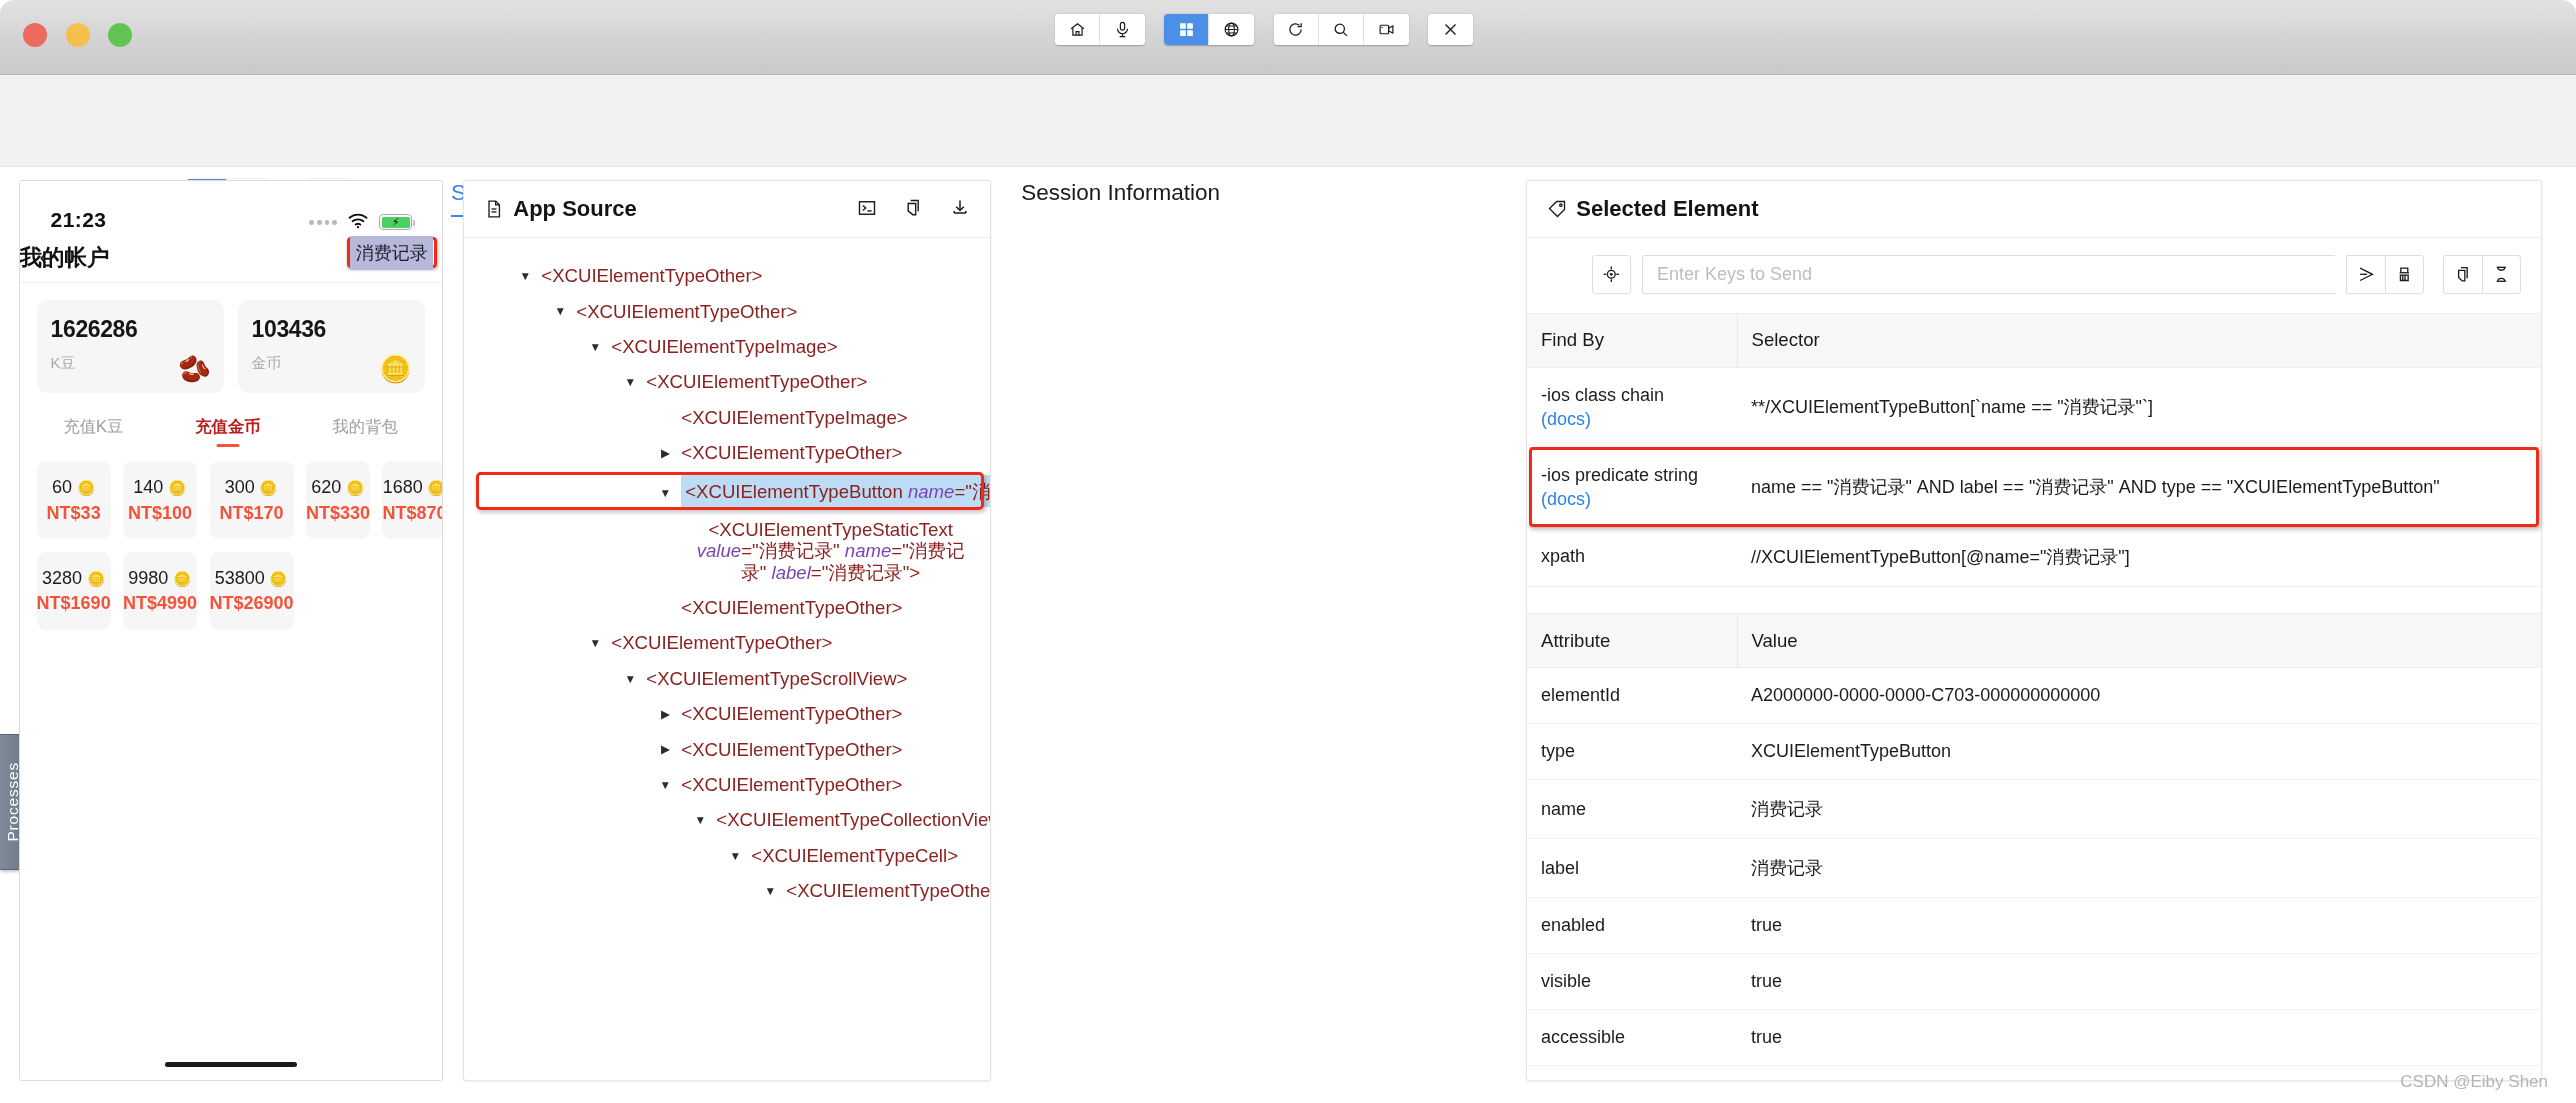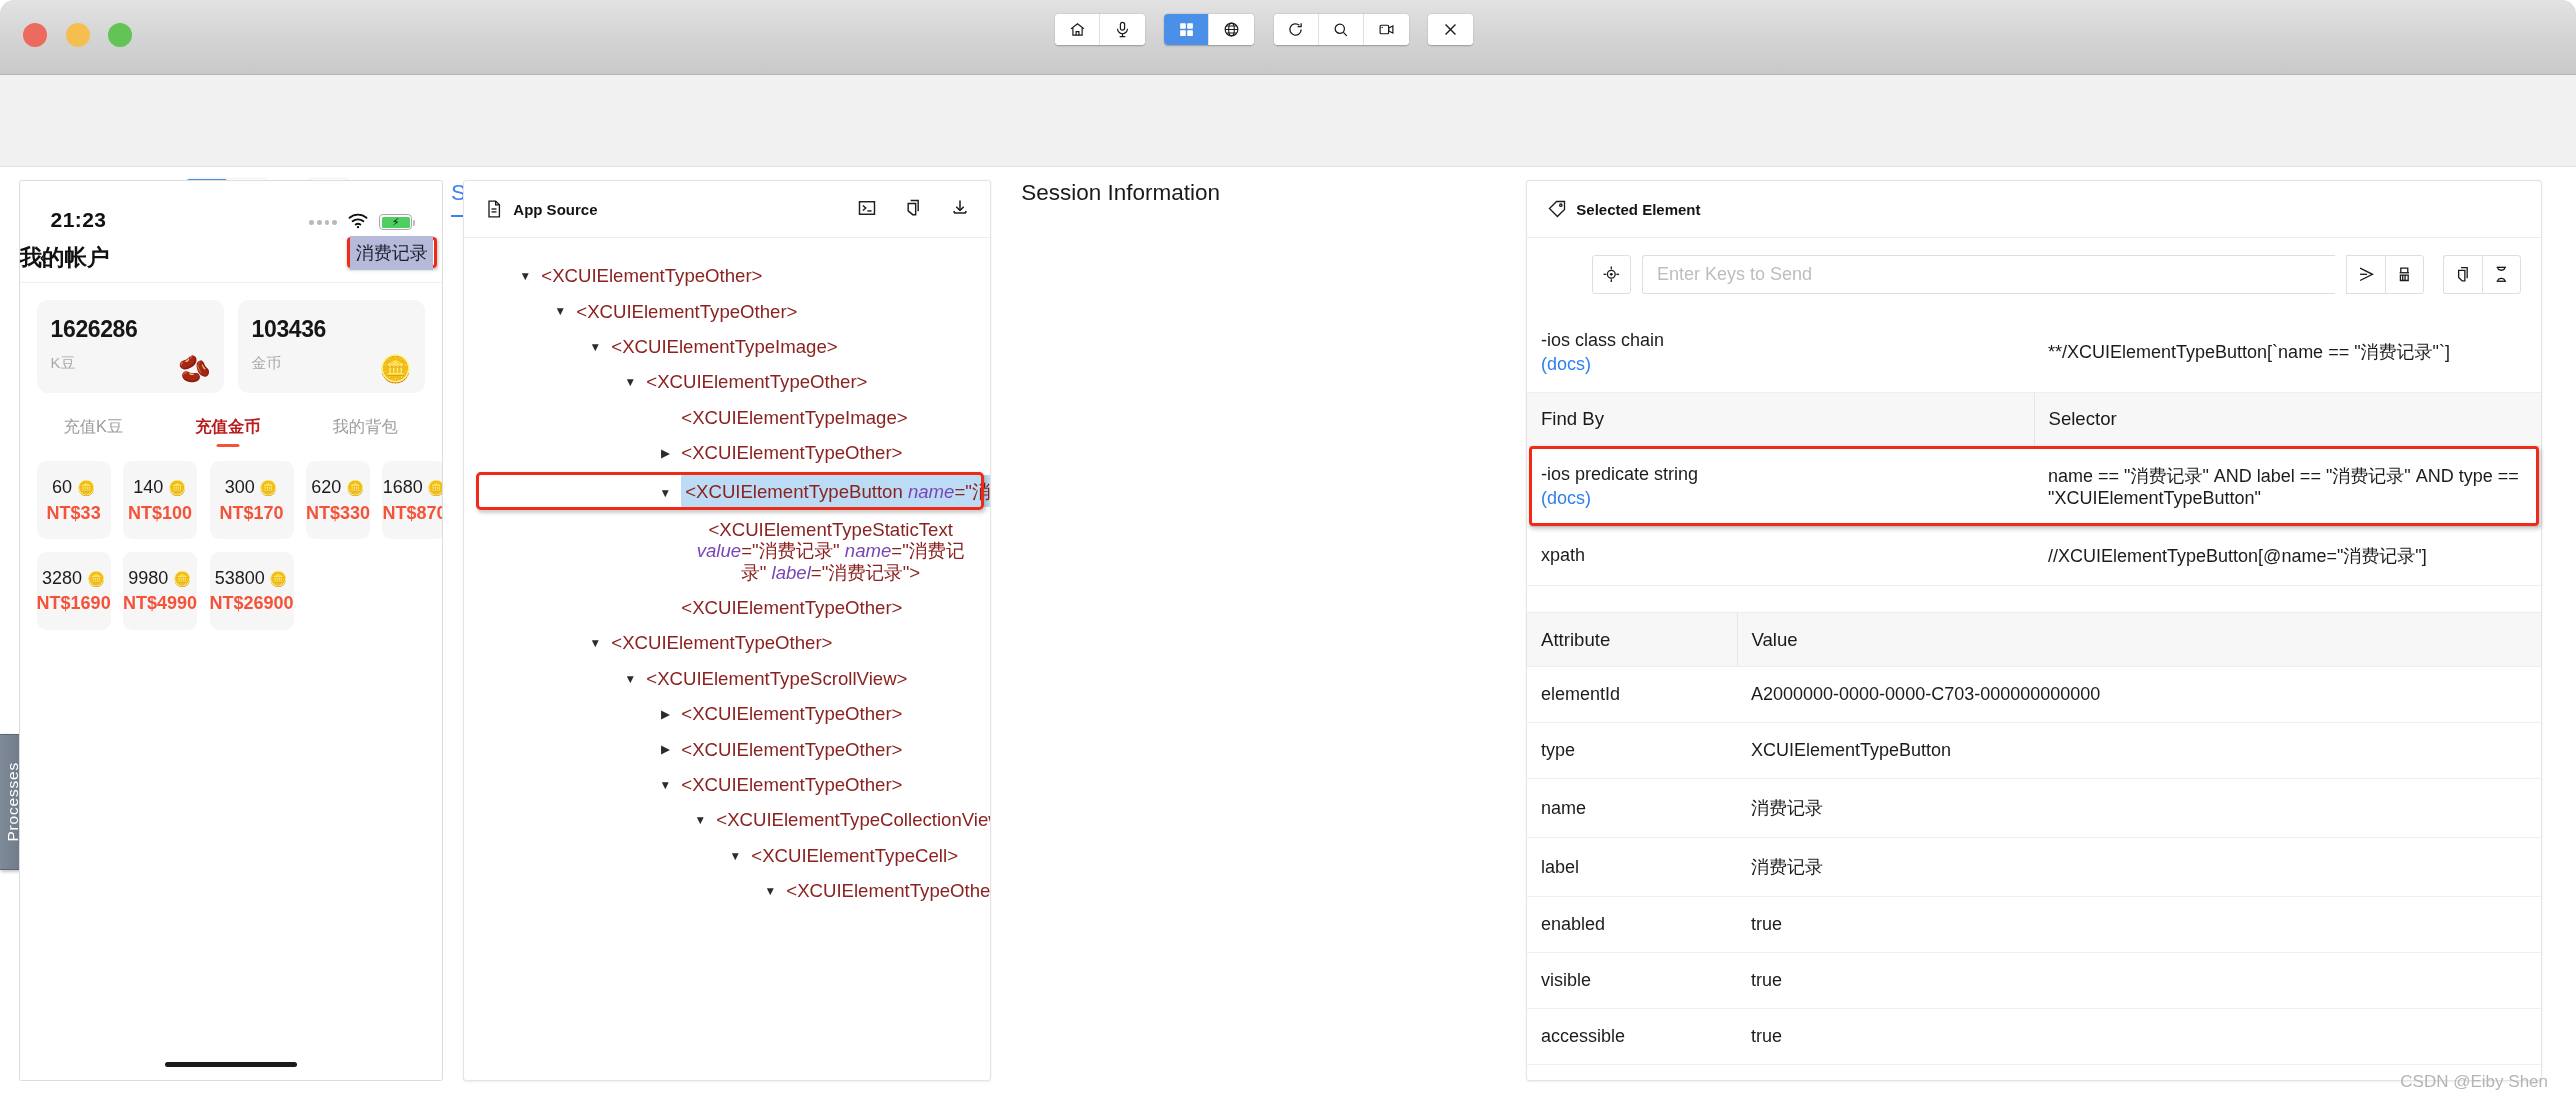--- a/index.html
+++ b/index.html
@@ -224,21 +224,21 @@
   .panel {
     position: absolute; background: #fff;
     border: 0.8px solid #e4e4e4; border-radius: 3.1px;
     box-shadow: 0 0.8px 2.3px rgba(0,0,0,.07);
   }
   .panel-head {
     height: 57px; display: flex; align-items: center;
     padding: 0 20px; border-bottom: 0.8px solid #ededed;
   }
   .panel-title {
-    font-size: 15px; font-weight: bold; color: #141414;
+    font-size: 22px; font-weight: bold; color: #141414;
     display: flex; align-items: center; gap: 9.3px;
   }
   .panel-title svg { width: 20px; height: 20px; }
   .head-actions { margin-left: auto; display: flex; gap: 26.4px; }
   .head-actions svg { width: 20px; height: 20px; }
 
   
   #source-panel { top: 13.2px; left: 463px; width: 528px; height: 901px; }
   .tree { padding: 20px 0 0 0; height: 839px; overflow: hidden; }
   .tnode {
@@ -721,29 +721,29 @@
               <path d="M7.5 3c0 5 9 5 9 0"></path>
                 <path d="M7.5 21c0-5 9-5 9 0"></path>
             </svg>
           </div>
         </div>
       </div>
 
       <table class="grid">
         <tbody>
             <tr>
+          <th class="col-a">Find By</th>
+          <th>Selector</th>
+        </tr>
+        <tr>
           <td>
             <span>-ios class chain</span>
             <span class="docs">(docs)</span>
           </td>
           <td>**/XCUIElementTypeButton[`name == "消费记录"`]</td>
-        </tr>
-        <tr>
-          <th class="col-a">Find By</th>
-          <th>Selector</th>
         </tr>
         <tr class="hl-row">
           <td>
             <span class="hl-frame"></span>
             <span>-ios predicate string</span>
             <span class="docs">(docs)</span>
           </td>
           <td>name == "消费记录" AND label == "消费记录" AND type == "XCUIElementTypeButton"</td>
         </tr>
         <tr>

